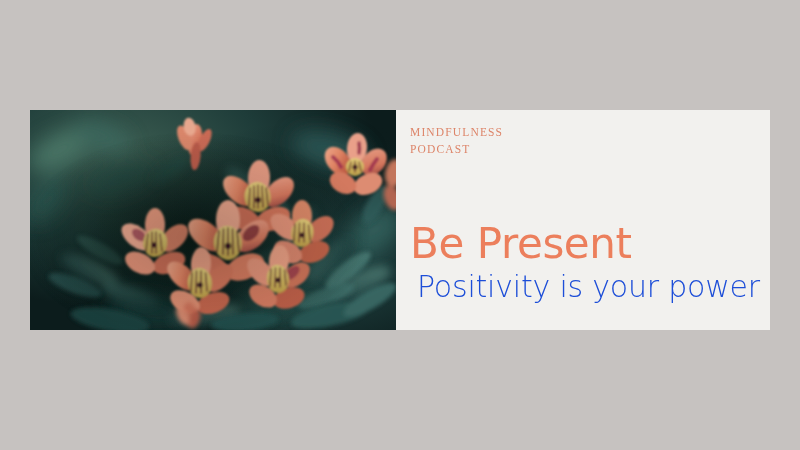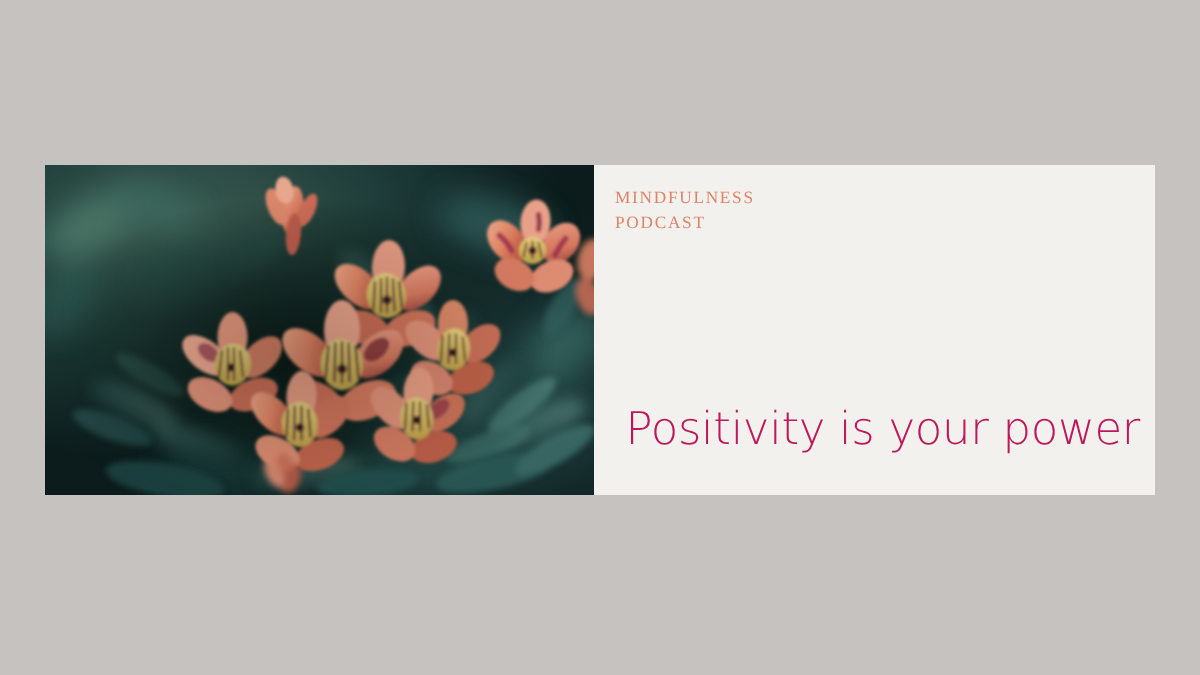--- a/index.html
+++ b/index.html
@@ -71,21 +71,21 @@
     font-family: "DejaVu Sans", sans-serif;
     font-weight: 400;
     font-size: 42px;
     line-height: 44px;
     letter-spacing: -0.4px;
   }
 
   .subheadline {
     position: absolute;
     right: 10px; top: 160px;
-    color: #be185d;
+    color: #1d4ed8;
     font-family: "DejaVu Sans", sans-serif;
     font-weight: 300;
     font-size: 30px;
     line-height: 34px;
     letter-spacing: -0.2px;
     text-align: right;
   }
 </style>
 </head>
 <body>
@@ -352,17 +352,18 @@
       <rect width="366" height="220" fill="none"></rect>
       <rect x="0" y="0" width="366" height="220" fill="url(#gDark)" opacity="0.25"></rect>
     </svg>
   </div>
 
   <div id="text-pane">
     <div class="eyebrow">MINDFULNESS
 PODCAST</div>
 
 
+    <div class="headline">Be Present</div>
 
     <div class="subheadline">Positivity is your power</div>
   </div>
 
 </div>
 
 </body></html>

